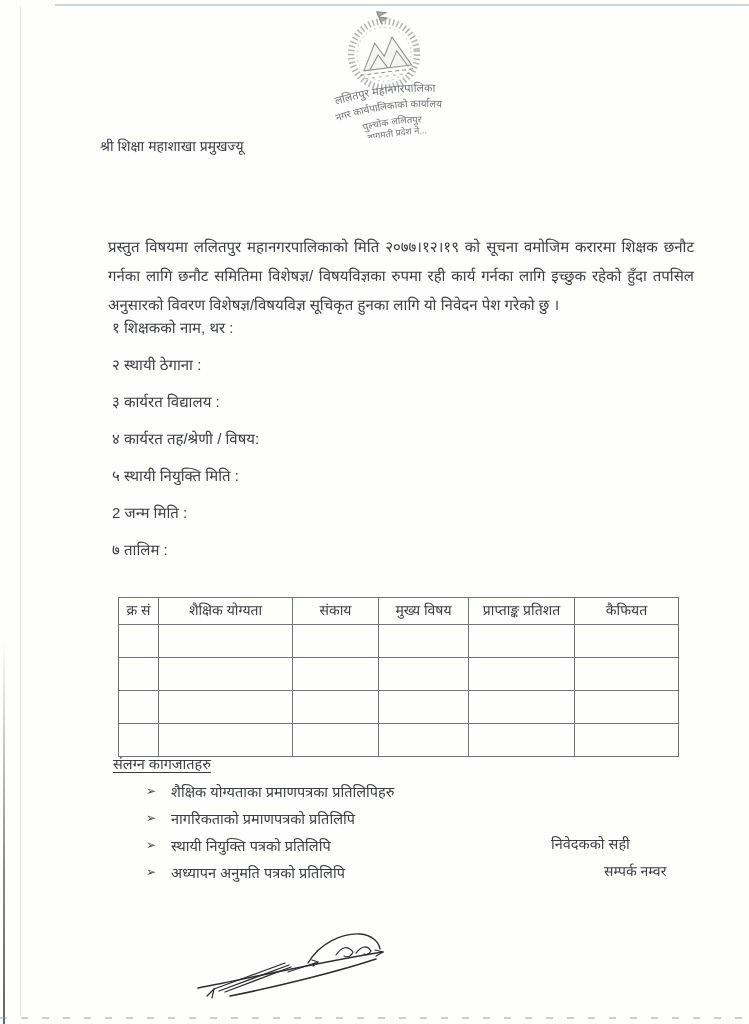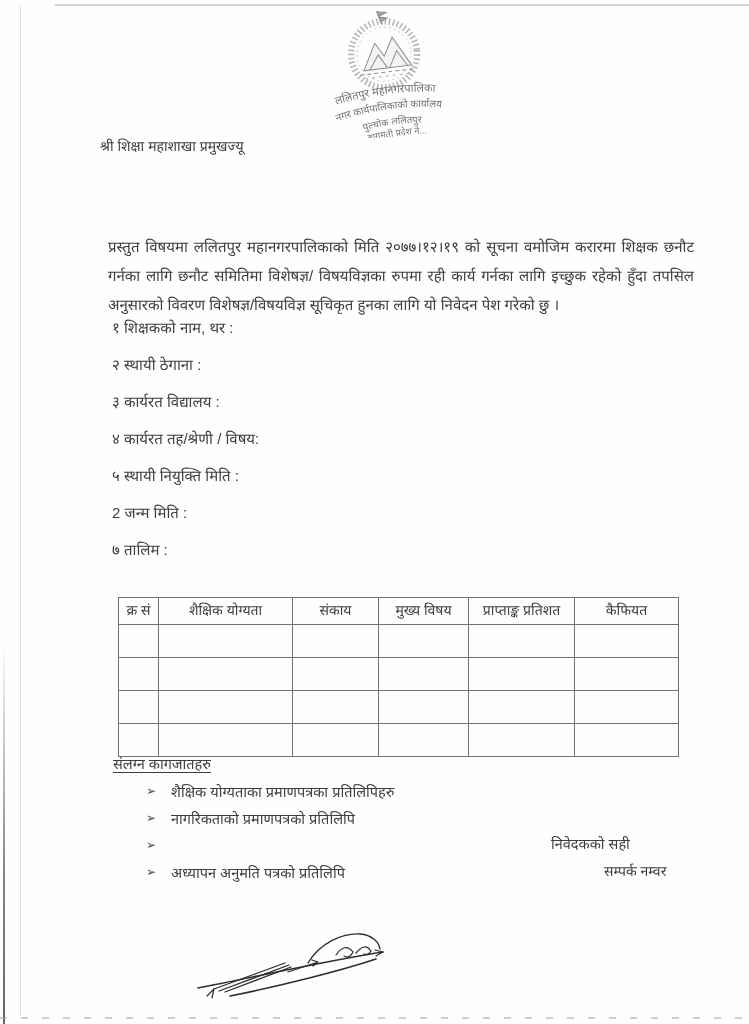--- a/index.html
+++ b/index.html
@@ -178,20 +178,21 @@
         <span>शैक्षिक योग्यताका प्रमाणपत्रका प्रतिलिपिहरु</span>
       </div>
 
       <div class="attach-item">
         <span class="glyph">➢</span>
         <span>नागरिकताको प्रमाणपत्रको प्रतिलिपि</span>
       </div>
 
       <div class="attach-item">
         <span class="glyph">➢</span>
+        <span>स्थायी नियुक्ति पत्रको प्रतिलिपि</span>
       </div>
 
       <div class="attach-item">
         <span class="glyph">➢</span>
         <span>अध्यापन अनुमति पत्रको प्रतिलिपि</span>
       </div>
     </div>
 
   <div class="sig-label1">निवेदकको सही</div>
   <div class="sig-label2">सम्पर्क नम्वर</div>

